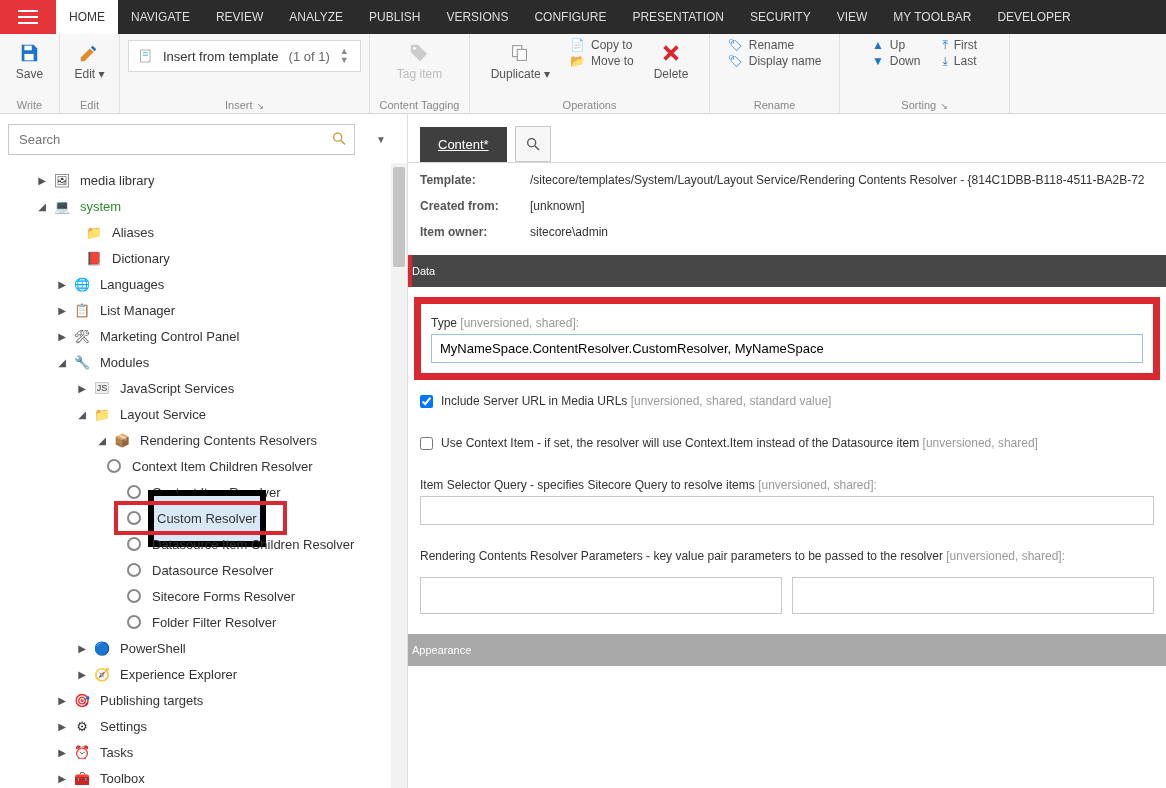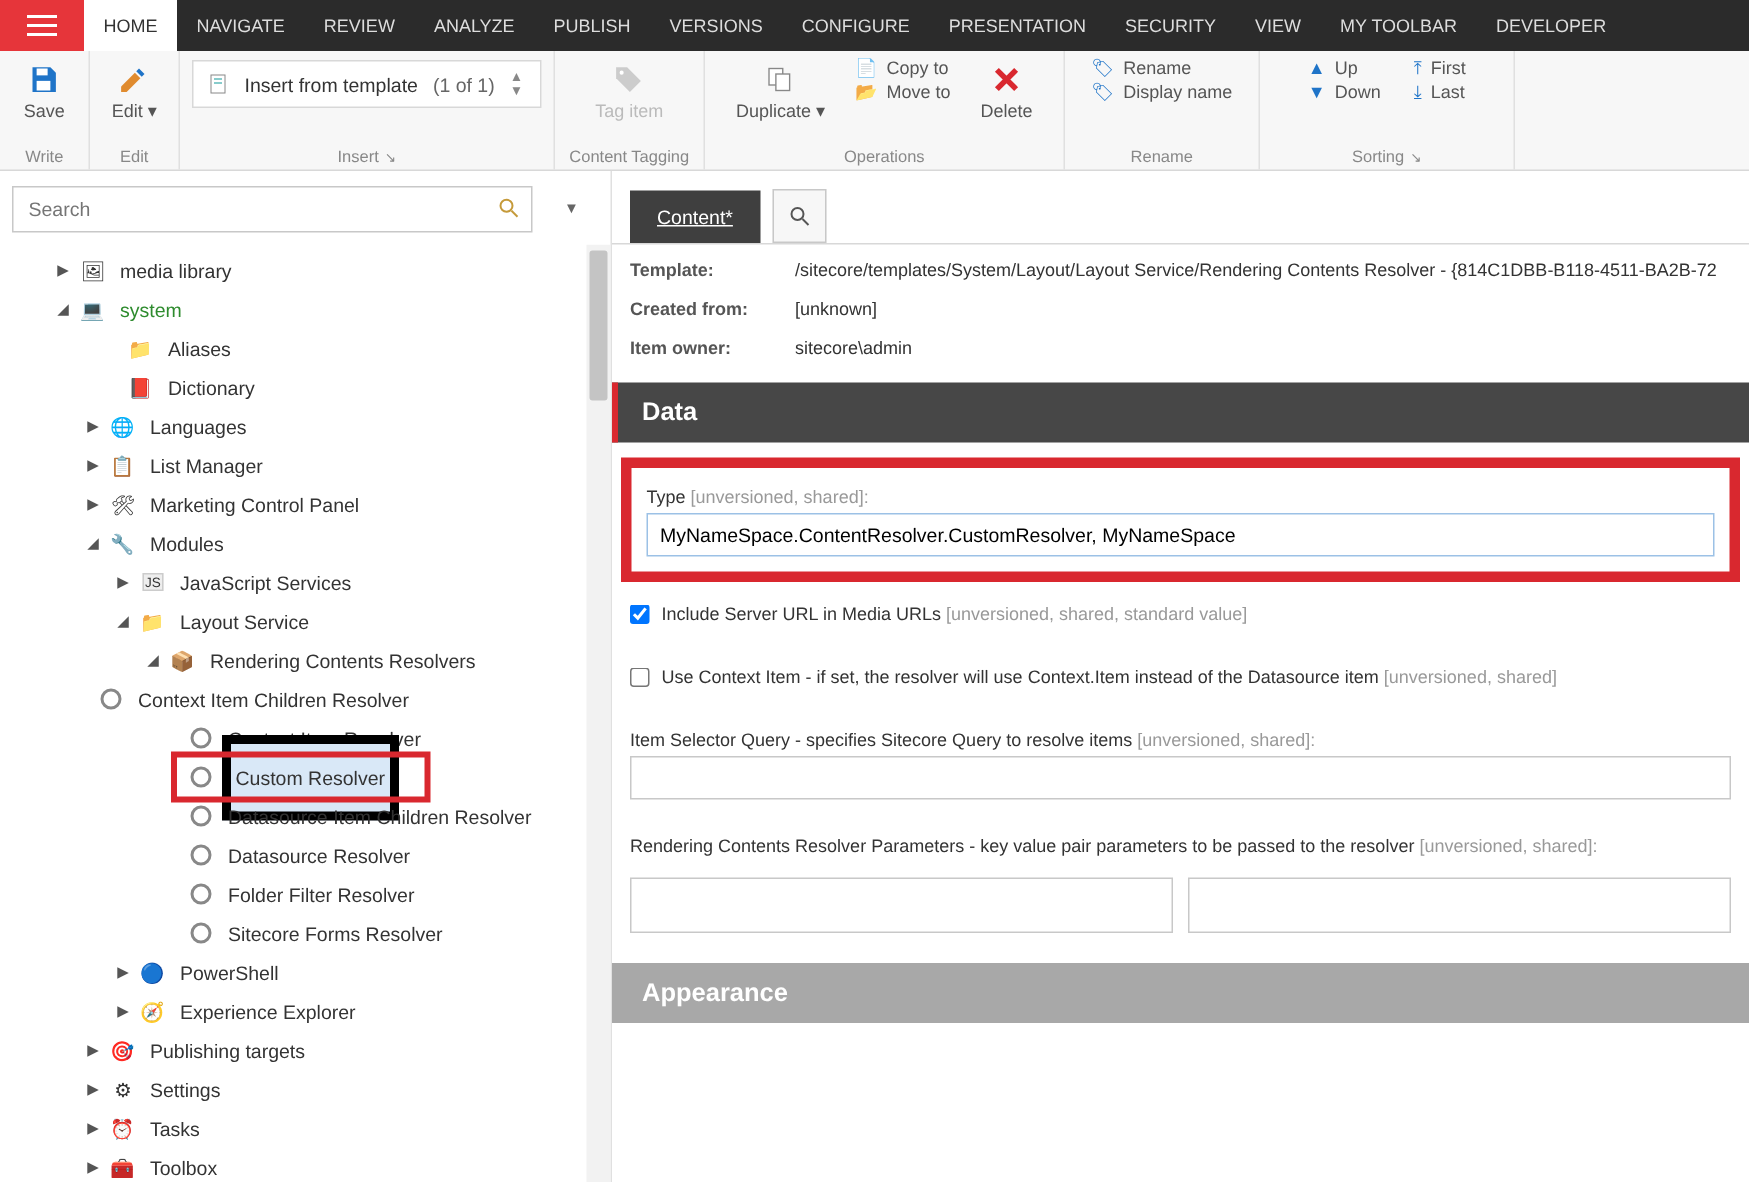--- a/index.html
+++ b/index.html
@@ -61,21 +61,21 @@
   .tabbar { padding: 12px 0 0 12px; display: flex; gap: 8px; align-items: center; border-bottom: 1px solid #d8d8d8; }
   .ctab { padding: 10px 18px; font-size: 13px; text-decoration: underline; }
   .ctab.active { background: #3f3f3f; color: #fff; }
   .icon-btn { width: 36px; height: 36px; border: 1px solid #c8c8c8; display: flex; align-items: center; justify-content: center; cursor: pointer; color: #555; background:#f7f7f7; }
 
   .meta { padding: 4px 12px 10px 12px; font-size: 12px; color: #333; }
   .meta-row { display: flex; padding: 6px 0; }
   .meta-row .k { width: 110px; color: #555; font-weight: 600; }
   .meta-row .v { flex: 1; white-space: nowrap; overflow: hidden; }
 
-  .section-bar { background: #474747; color: #fff; padding: 10px 16px; font-weight: 700; font-size: 17px; border-left: 4px solid #d9282f; }
+  .section-bar { background: #474747; color: #fff; padding: 10px 0; font-weight: 400; font-size: 11px; border-left: 4px solid #d9282f; }
   .section-bar.muted { background: #a8a8a8; border-left: 4px solid #a8a8a8; }
 
   .data-body { padding-bottom: 4px; }
   .field { margin: 14px 12px; }
   .field-label { font-size: 12px; color: #333; margin-bottom: 4px; }
   .field-label .hint { color: #999; }
   .text-input { width: 100%; padding: 6px 8px; border: 1px solid #9cc1e6; font-size: 13px; outline: none; }
   .text-input.plain { border: 1px solid #c8c8c8; }
   .type-highlight { border: 7px solid #d9282f; padding: 10px 10px; margin: 10px 6px 8px 6px; position: relative; }
   .type-highlight .field { margin: 2px 0 0 0; }
@@ -347,21 +347,21 @@
                       </div>
                     <ul>
                       <li>
                         <div class="node" style="padding-left:96px">
                             <span class="expander">◢</span>
                             <span class="ticon">📦</span>
                             <span class="node-label">Rendering Contents Resolvers</span>
                           </div>
                         <ul>
                           <li>
-                              <div class="node" style="padding-left:66px">
+                              <div class="node" style="padding-left:106px">
                                 <span class="ticon">
                                   <span class="gear"></span>
                                 </span>
                                 <span class="node-label">Context Item Children Resolver</span>
                               </div>
                             </li>
                           <li>
                               <div class="node" style="padding-left:126px">
                                 <span class="ticon">
                                   <span class="gear"></span>
@@ -392,29 +392,29 @@
                                   <span class="gear"></span>
                                 </span>
                                 <span class="node-label">Datasource Resolver</span>
                               </div>
                             </li>
                           <li>
                               <div class="node" style="padding-left:126px">
                                 <span class="ticon">
                                   <span class="gear"></span>
                                 </span>
-                                <span class="node-label">Folder Filter Resolver</span>
+                                <span class="node-label">Sitecore Forms Resolver</span>
                               </div>
                             </li>
                           <li>
                               <div class="node" style="padding-left:126px">
                                 <span class="ticon">
                                   <span class="gear"></span>
                                 </span>
-                                <span class="node-label">Sitecore Forms Resolver</span>
+                                <span class="node-label">Folder Filter Resolver</span>
                               </div>
                             </li>
                         </ul>
                       </li>
                     </ul>
                   </li>
                   <li>
                       <div class="node" style="padding-left:76px">
                         <span class="expander">▶</span>
                         <span class="ticon">🔵</span>

